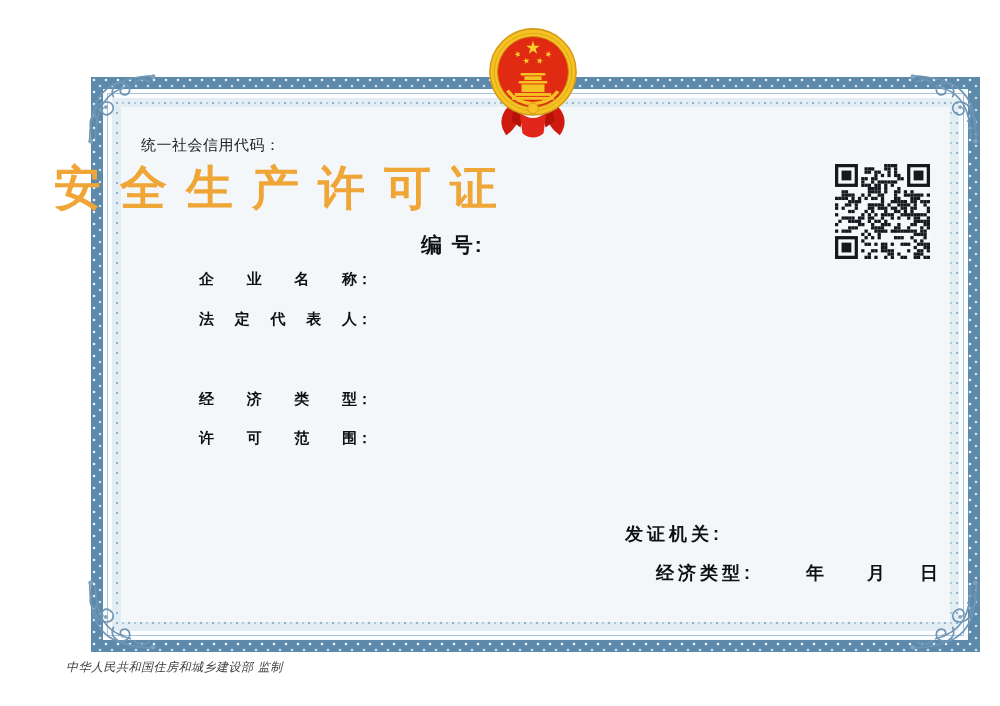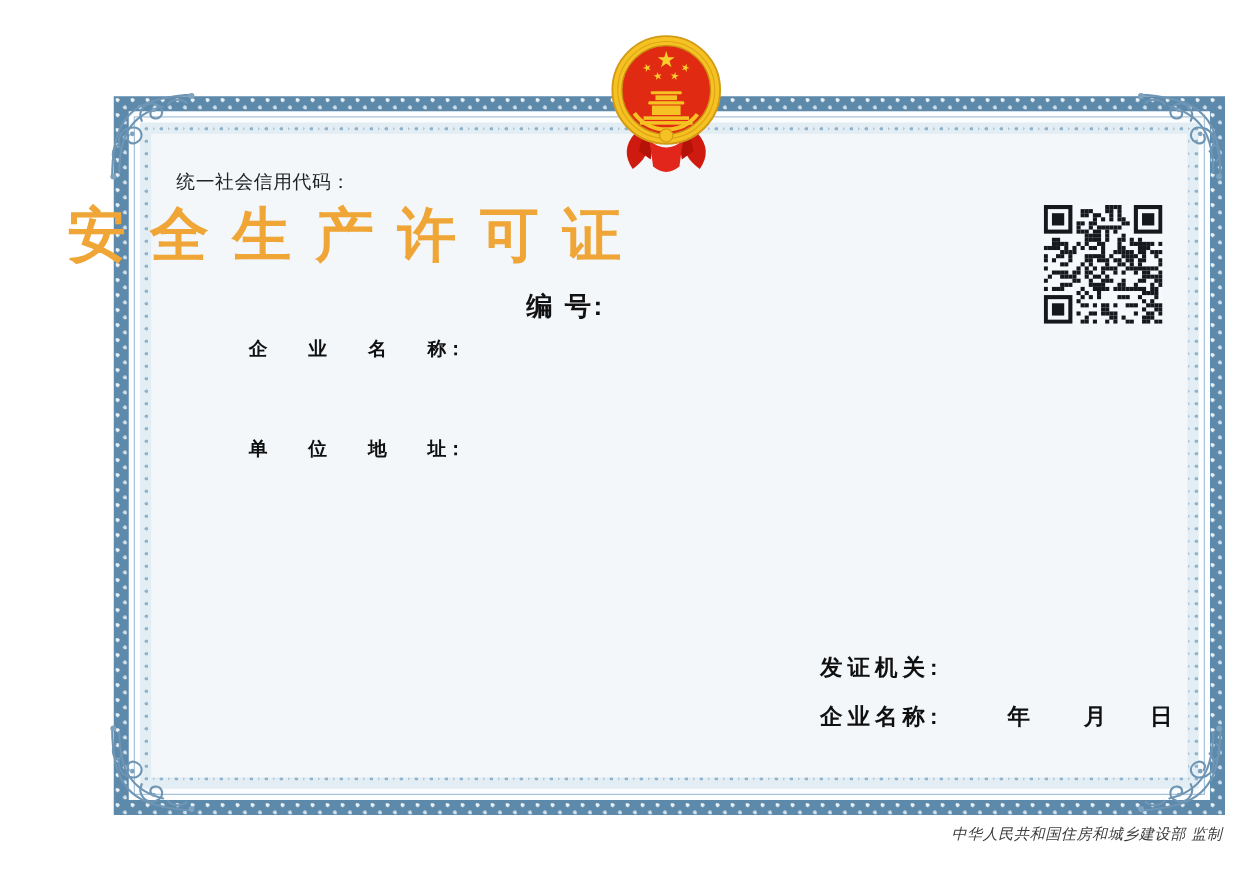--- a/index.html
+++ b/index.html
@@ -40,26 +40,26 @@
          font-size:47px;font-weight:700;letter-spacing:19px;text-indent:19px;color:#efa636;}
   .serial{position:absolute;left:386px;top:231px;font-size:21px;font-weight:600;letter-spacing:2px;color:#111;}
 
   .field-row{position:absolute;left:164px;height:24px;font-size:15px;font-weight:600;color:#101010;white-space:nowrap;}
   .flabel{display:inline-block;width:158px;text-align:justify;text-align-last:justify;vertical-align:top;}
   .flabel.wide{width:201px;}
   .fcolon{display:inline-block;vertical-align:top;}
   .fvalue{display:inline-block;min-width:10px;}
   .to-label{position:absolute;left:315px;top:0;font-weight:600;}
 
-  .issuer{position:absolute;left:621px;top:522px;font-size:18px;font-weight:600;letter-spacing:4px;color:#101010;}
+  .issuer{position:absolute;left:590px;top:522px;font-size:18px;font-weight:600;letter-spacing:4px;color:#101010;}
   .issue-date{position:absolute;left:621px;top:561px;font-size:18px;font-weight:600;letter-spacing:4px;color:#101010;}
   .date-unit{position:absolute;top:561px;font-size:18px;font-weight:600;color:#101010;}
   .date-unit.y{left:771px;} .date-unit.m{left:832px;} .date-unit.d{left:885px;}
 
-  .footer-note{position:absolute;left:0;right:57px;top:659px;text-align:right;
+  .footer-note{position:absolute;left:0;right:57px;top:659px;
     font-family:"DejaVu Serif",serif;font-style:italic;font-size:12px;letter-spacing:.5px;color:#3c3c3c;padding-left:31px;}
 </style>
 </head>
 <body>
 
 <div class="page">
 
   <div class="frame-outer">
     <div class="frame-gap">
       <div class="frame-line">
@@ -483,24 +483,30 @@
       <rect x="6" y="72" width="9" height="9" fill="#15181c"></rect>
     </svg>
 
   <div class="credit">统一社会信用代码：</div>
   <div class="title" style="color: rgb(239, 166, 54);">安全生产许可证</div>
   <div class="serial">编 号:</div>
 
   <div class="field-row" style="top:270px">
     <span class="flabel">企业名称</span><span class="fcolon">：</span><span class="fvalue"></span>
   </div>
-  <div class="field-row" style="top:350px">
-    <span class="flabel">单位地址</span><span class="fcolon">：</span><span class="fvalue"></span>
+  <div class="field-row" style="top:310px">
+    <span class="flabel">法定代表人</span><span class="fcolon">：</span><span class="fvalue"></span>
   </div>
+  <div class="field-row" style="top:390px">
+    <span class="flabel">经济类型</span><span class="fcolon">：</span><span class="fvalue"></span>
+  </div>
+  <div class="field-row" style="top:429px">
+    <span class="flabel">许可范围</span><span class="fcolon">：</span><span class="fvalue"></span>
+  </div>
 
   <div class="issuer">发证机关:</div>
-  <div class="issue-date">企业名称:</div>
+  <div class="issue-date">经济类型:</div>
   <span class="date-unit y">年</span>
   <span class="date-unit m">月</span>
   <span class="date-unit d">日</span>
 
   <div class="footer-note">中华人民共和国住房和城乡建设部 监制</div>
 </div>
 
 </body></html>

